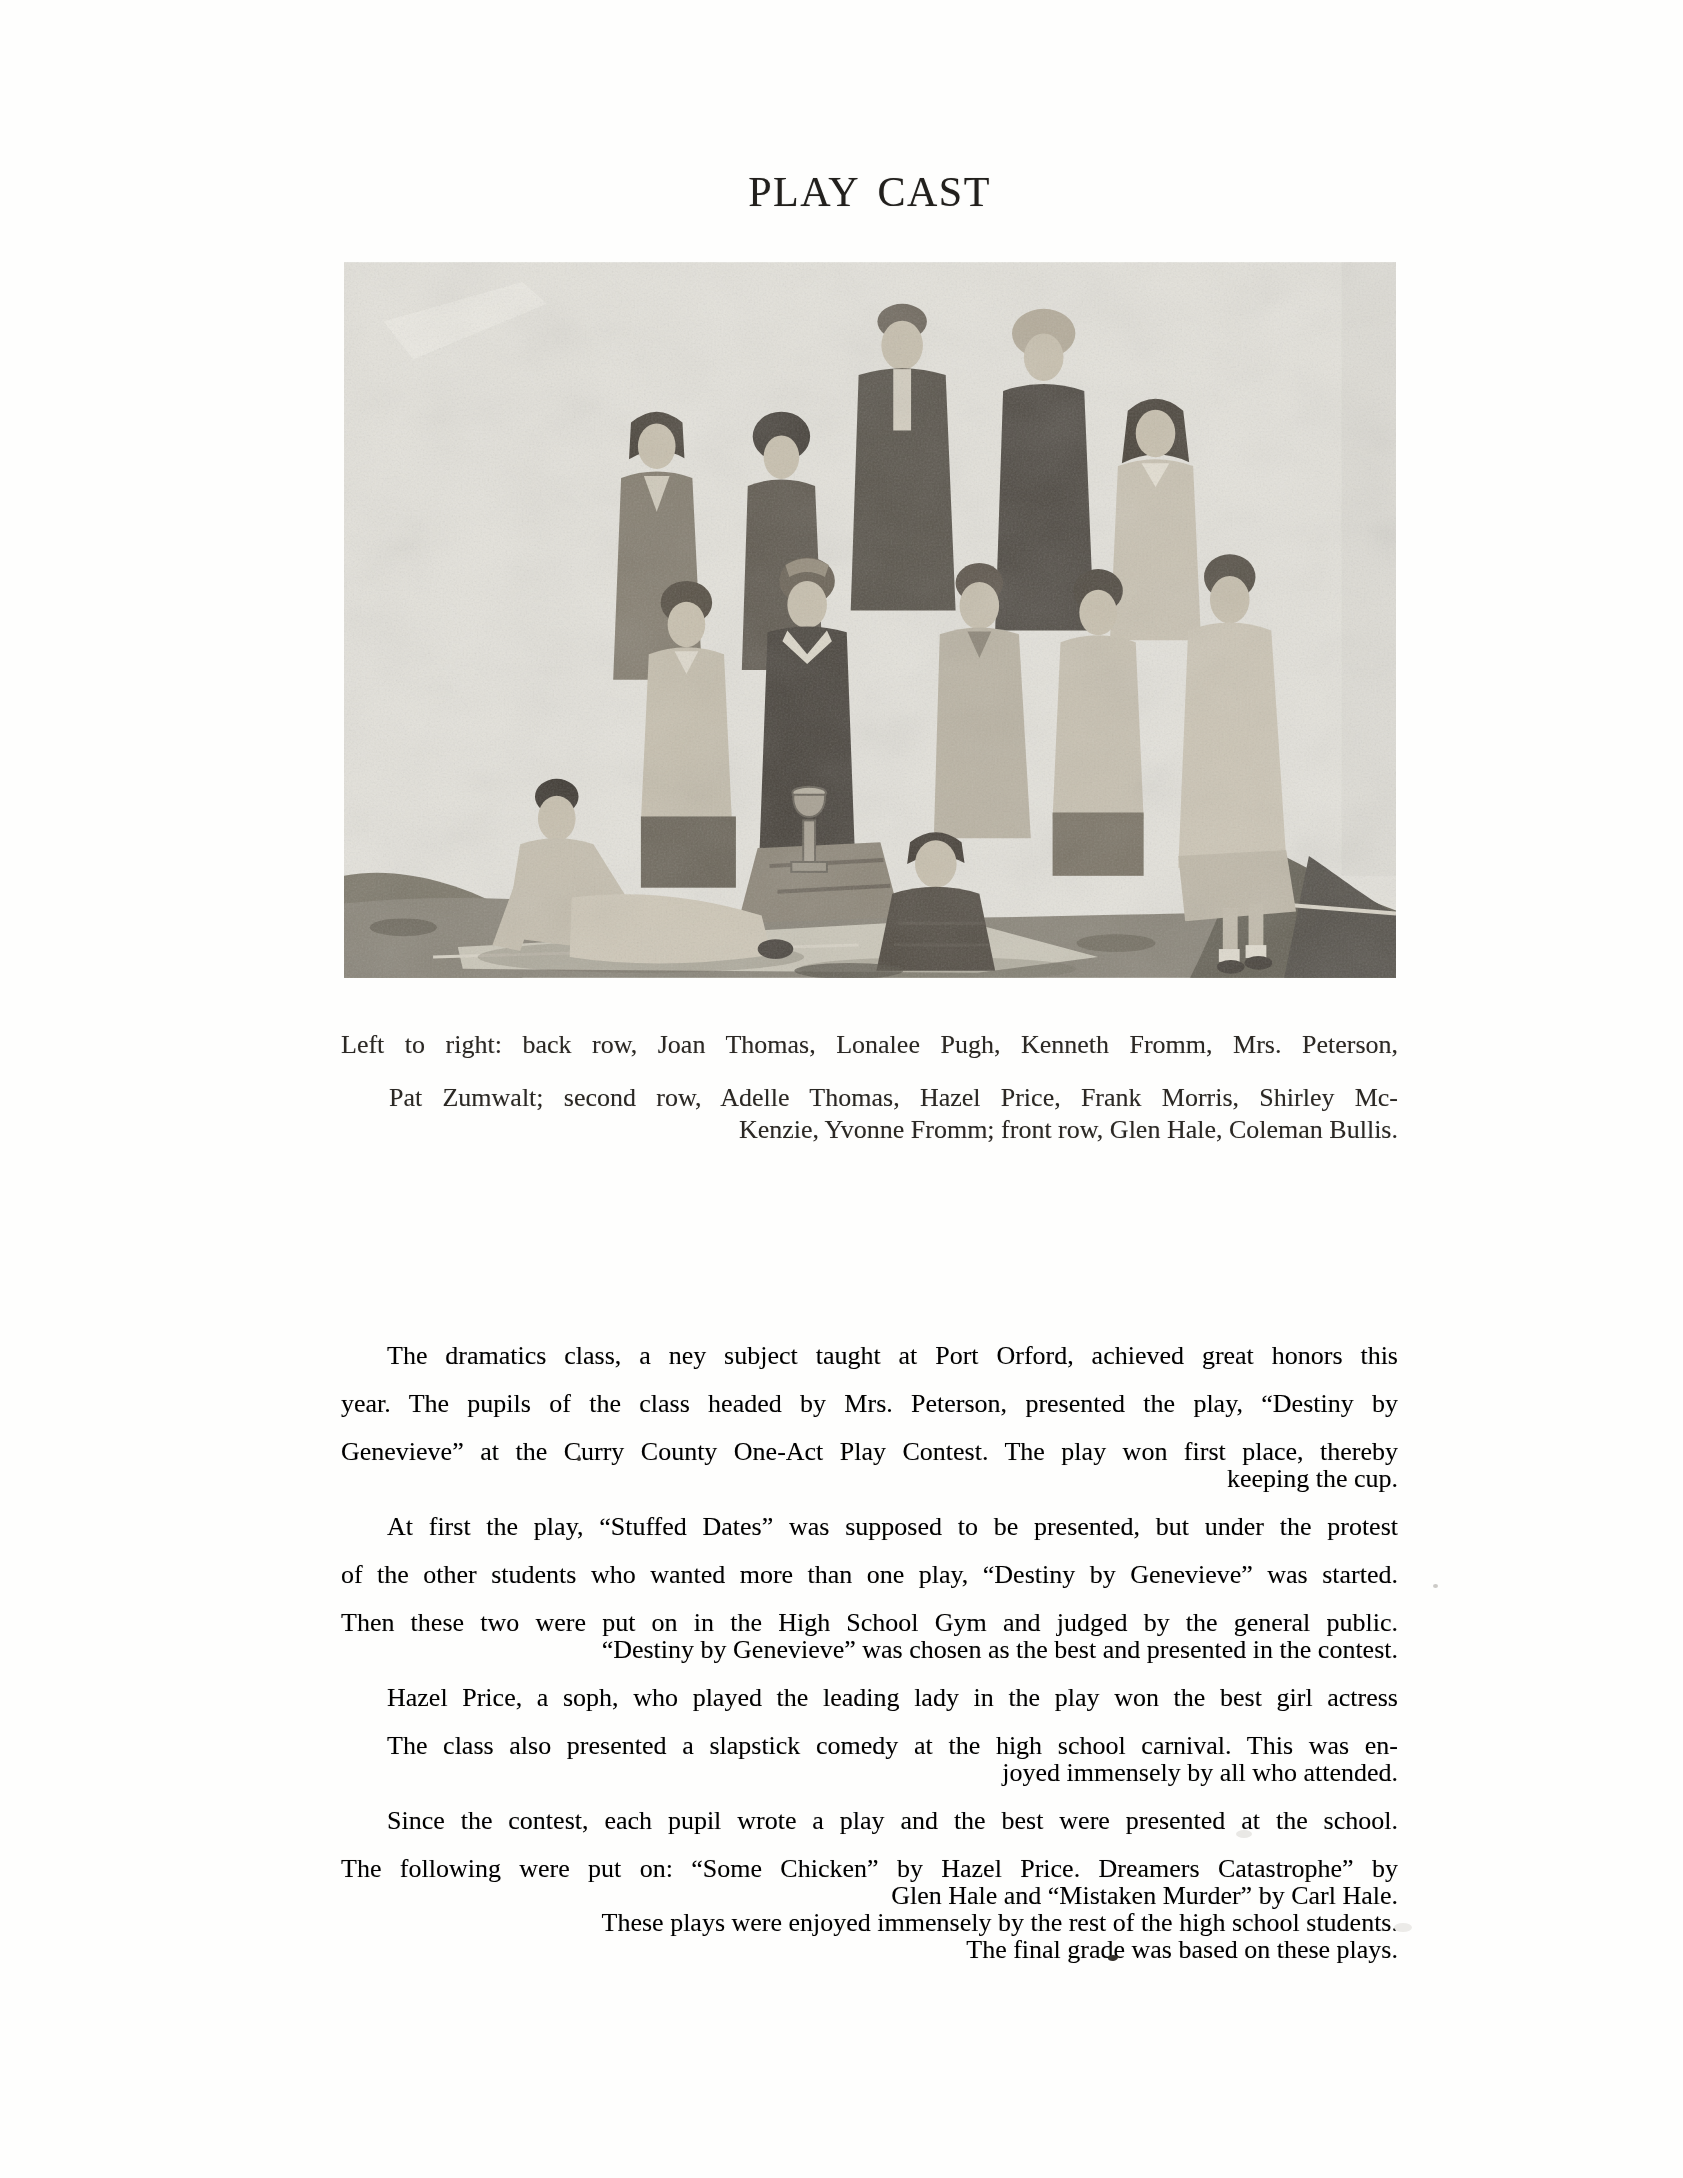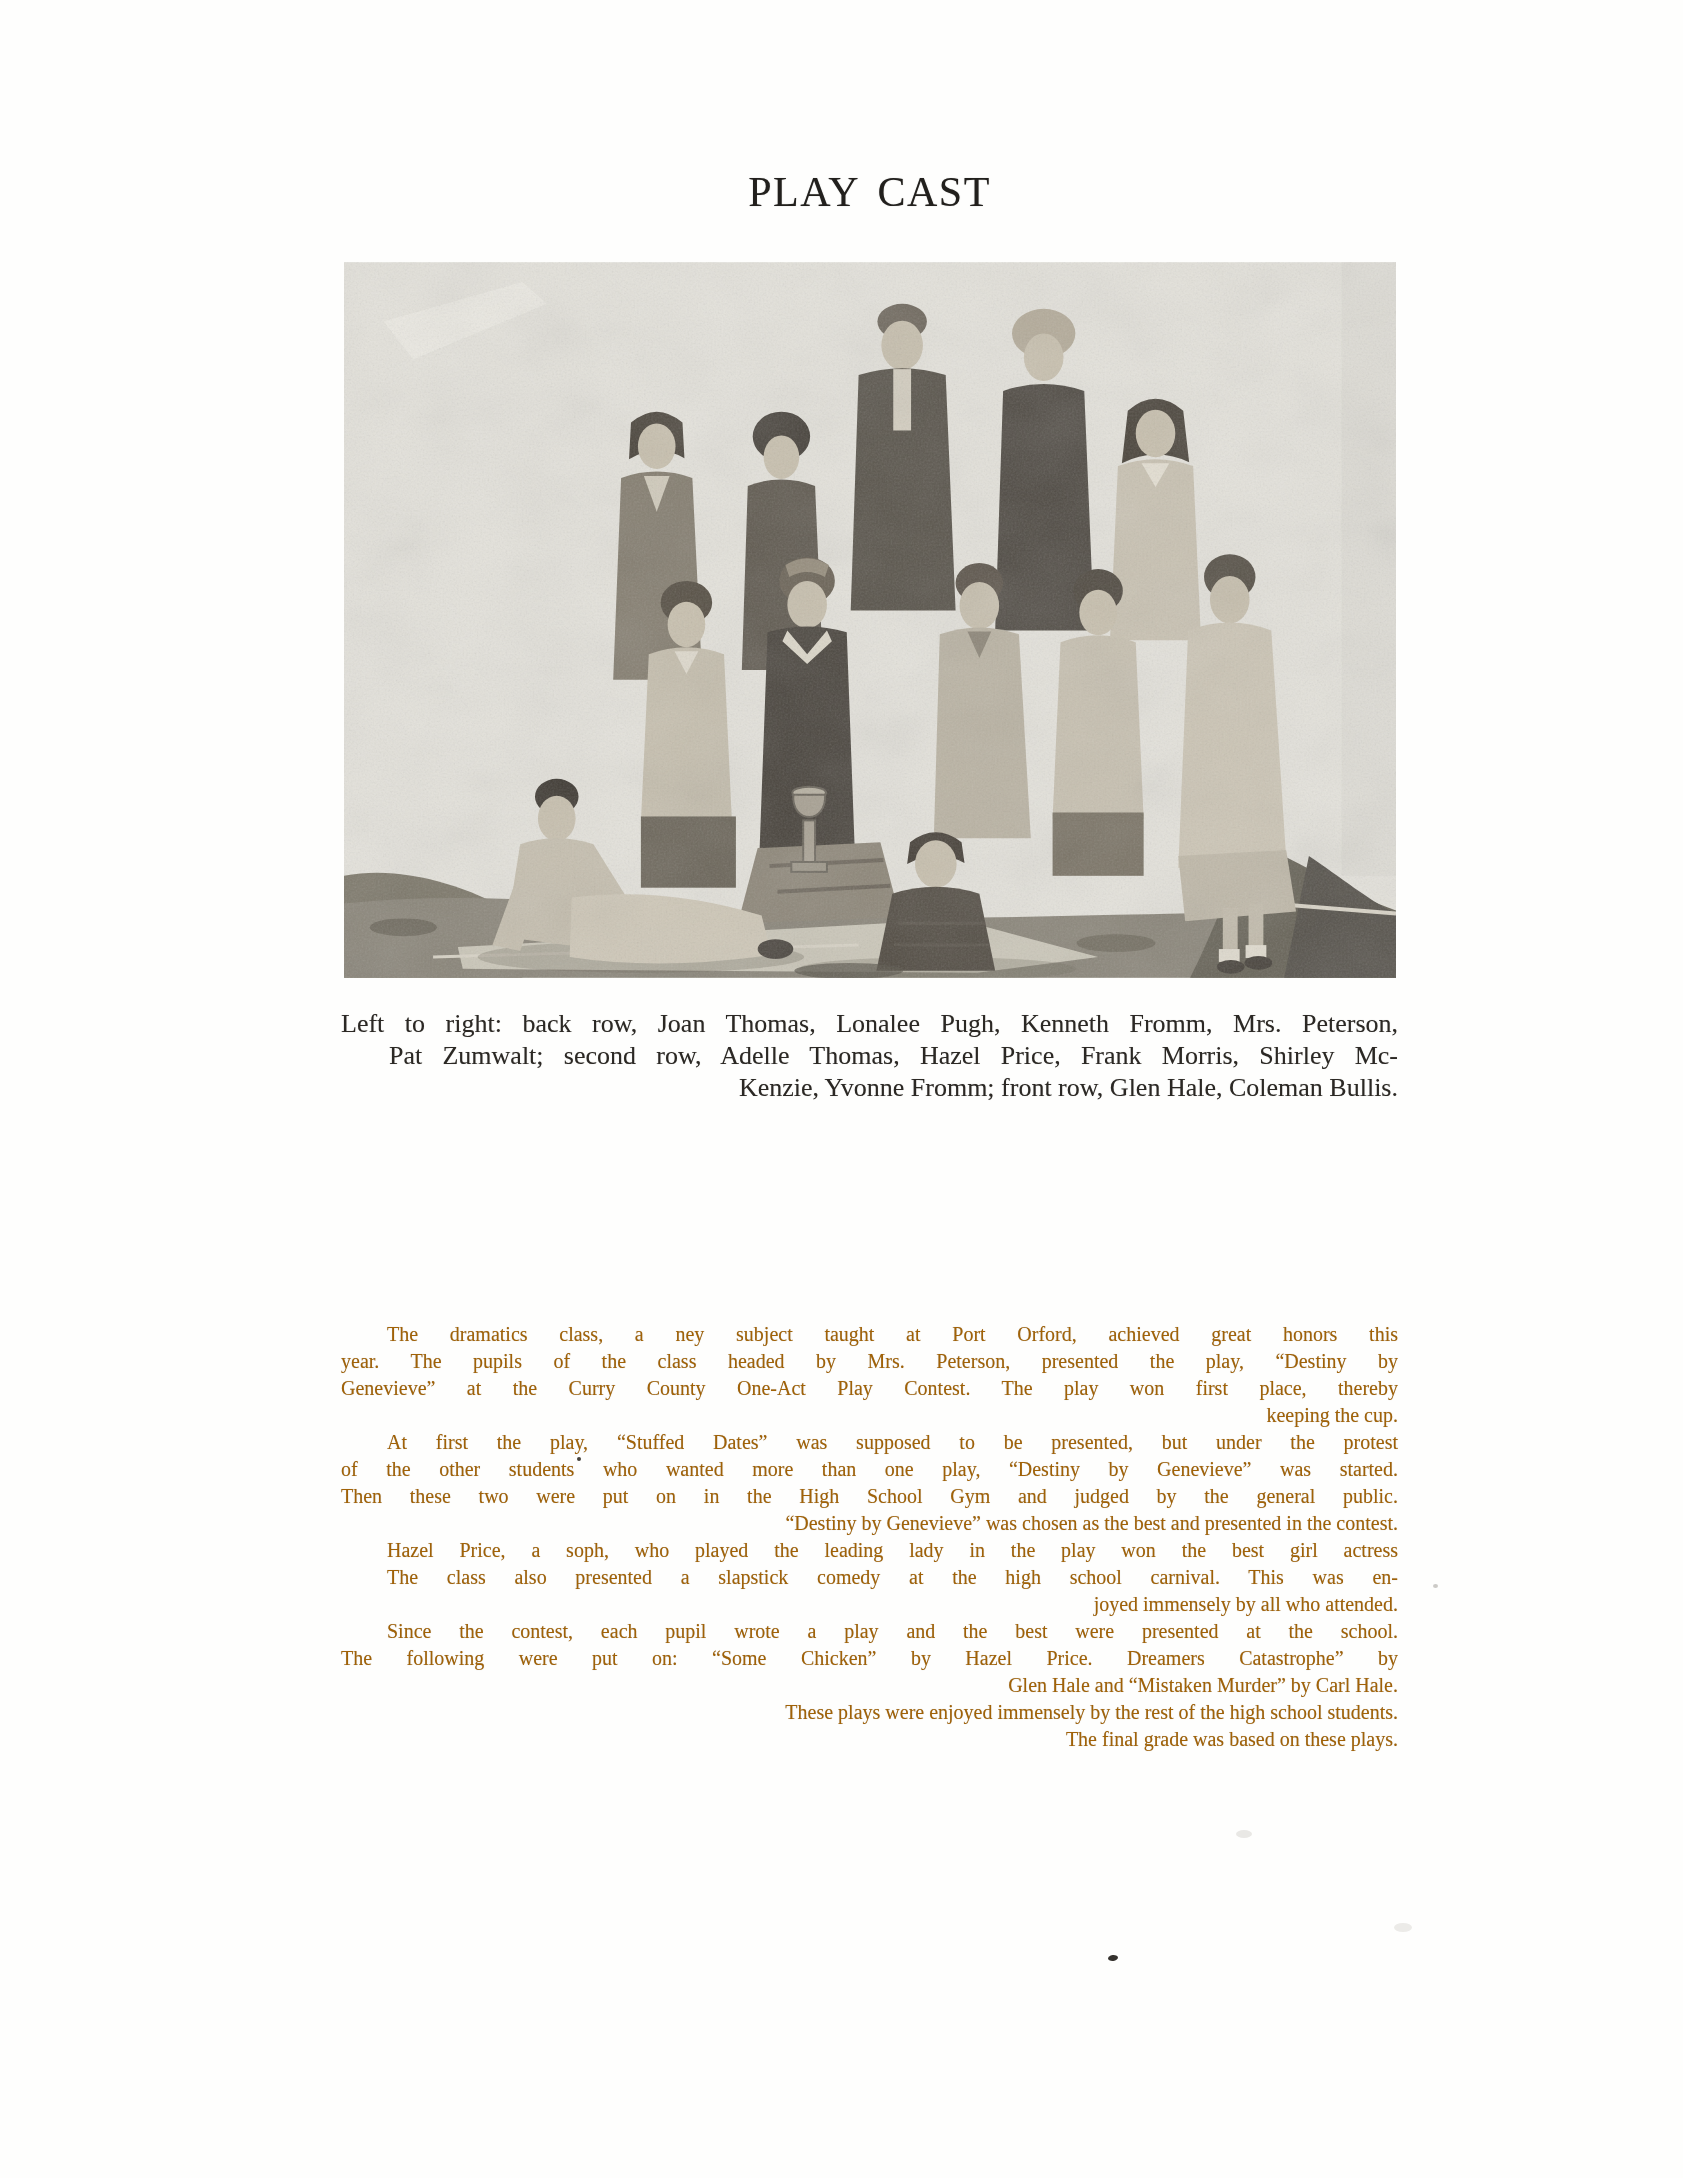--- a/index.html
+++ b/index.html
@@ -7,24 +7,24 @@
         font-family:"Liberation Serif","DejaVu Serif",serif;color:#2e2b27;}
   .col{position:absolute;left:341px;width:1057px;}
   .title{ text-align:center;font-size:42px;letter-spacing:1.5px;word-spacing:7px;color:#22201d;
           font-weight:normal;white-space:nowrap;text-shadow:0 0 1px rgba(40,38,34,.35);}
   #title1{top:168px;}
   #title2{top:1240px;}
   .photo{position:absolute;left:344px;top:262px;width:1052px;height:716px;}
   .photo svg{display:block;width:100%;height:100%;}
   .caption{top:1008px;font-size:26px;line-height:32px;color:#2b2824;
            text-shadow:0 0 0.8px rgba(43,40,36,.3);}
-  .article{top:1321px;font-size:20px;line-height:27px;color:#a16207;
+  .article{top:1321px;font-size:26px;line-height:27px;color:#000000;
            text-shadow:0 0 0.8px rgba(46,43,39,.3);}
   .ln{width:100%;box-sizing:border-box;}
-  .just{text-align:justify;text-align-last:justify;}
+  .just{text-align:justify;text-align-last:justify;margin-top:21px;}
   .end{text-align:right;}
   .ind{padding-left:46px;}
   .hang{padding-left:48px;}
   .speck{position:absolute;border-radius:50%;}
   #speck1{left:1108px;top:1955px;width:10px;height:6px;background:#35322e;transform:rotate(-8deg);}
   #speck2{left:1433px;top:1584px;width:5px;height:4px;background:#a39f99;opacity:.55;}
   #speck3{left:577px;top:1457px;width:4px;height:4px;background:#45413c;}
   #smudge1{left:1236px;top:1830px;width:16px;height:8px;background:#e9e8e5;}
   #smudge2{left:1394px;top:1923px;width:18px;height:9px;background:#ecebe8;}
 </style>

